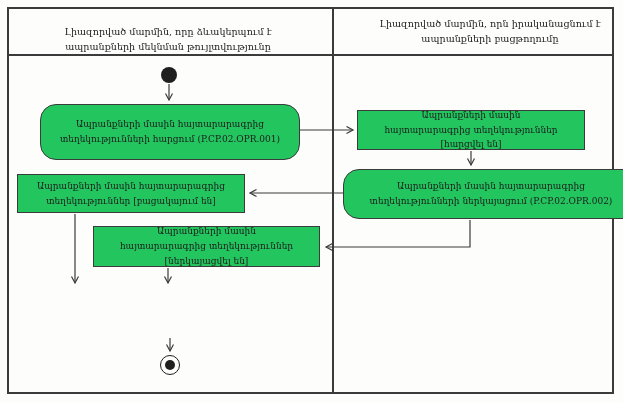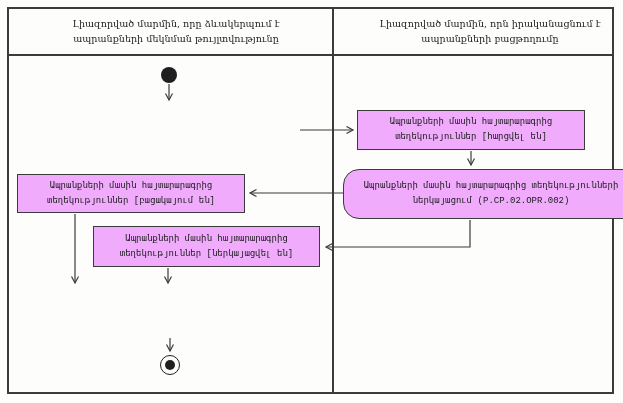--- a/index.html
+++ b/index.html
@@ -23,27 +23,27 @@
     position:absolute;left:332px;top:7px;width:2px;height:387px;background:#3b3b3b;
   }
   .header-separator{
     position:absolute;left:7px;top:54px;width:607px;height:1.6px;background:#3b3b3b;
   }
   .lane-header{
     position:absolute;top:9px;height:44px;
     display:flex;align-items:center;justify-content:center;text-align:center;
     font-size:9.6px;line-height:1.6;padding:0 26px;box-sizing:border-box;
   }
-  .lane-header.left{left:15px;width:322px;}
+  .lane-header.left{left:7px;width:322px;margin-top:8px;}
   .lane-header.right{left:334px;width:312px;border-radius:18px;}
   .node{
     position:absolute;display:flex;align-items:center;justify-content:center;
     text-align:center;font-size:9px;line-height:1.65;
     border:1.4px solid #3b3b3b;box-sizing:border-box;
-    background:#f0abfc;padding:3px 14px;font-family:Liberation Mono, monospace;
+    background:#22c55e;padding:3px 14px;
   }
   .activity{border-radius:16px;}
   .object{border-radius:0;}
   #node-a1{left:40px;top:104px;width:260px;height:56px;}
   #node-r1{left:357px;top:110px;width:228px;height:40px;padding:3px 20px;}
   #node-a2{left:343px;top:169px;width:296px;height:50px;}
   #node-r2{left:17px;top:174px;width:228px;height:39px;padding:3px 9px;}
   #node-r3{left:93px;top:226px;width:227px;height:41px;padding:15px 20px;}
   #node-a3{left:38px;top:287px;width:264px;height:50px;}
   .initial-node{
@@ -84,20 +84,21 @@
     <path d="M471,151 L471,165" marker-end="url(#arrow)"></path>
     <path d="M343,193 L250,193" marker-end="url(#arrow)"></path>
     <path d="M470,220 L470,247 L326,247" marker-end="url(#arrow)"></path>
     <path d="M75,214 L75,283" marker-end="url(#arrow)"></path>
     <path d="M168,268 L168,283" marker-end="url(#arrow)"></path>
     <path d="M170,338 L170,351" marker-end="url(#arrow)"></path>
   </svg>
 
   <div class="initial-node"></div>
 
+  <div id="node-a1" class="node activity">Ապրանքների մասին հայտարարագրից տեղեկությունների հարցում (P.CP.02.OPR.001)</div>
 
   <div id="node-r1" class="node object">Ապրանքների մասին հայտարարագրից տեղեկություններ [հարցվել են]</div>
 
   <div id="node-a2" class="node activity">Ապրանքների մասին հայտարարագրից տեղեկությունների ներկայացում (P.CP.02.OPR.002)</div>
 
   <div id="node-r2" class="node object">Ապրանքների մասին հայտարարագրից տեղեկություններ [բացակայում են]</div>
 
   <div id="node-r3" class="node object">Ապրանքների մասին հայտարարագրից տեղեկություններ [ներկայացվել են]</div>
 
 

